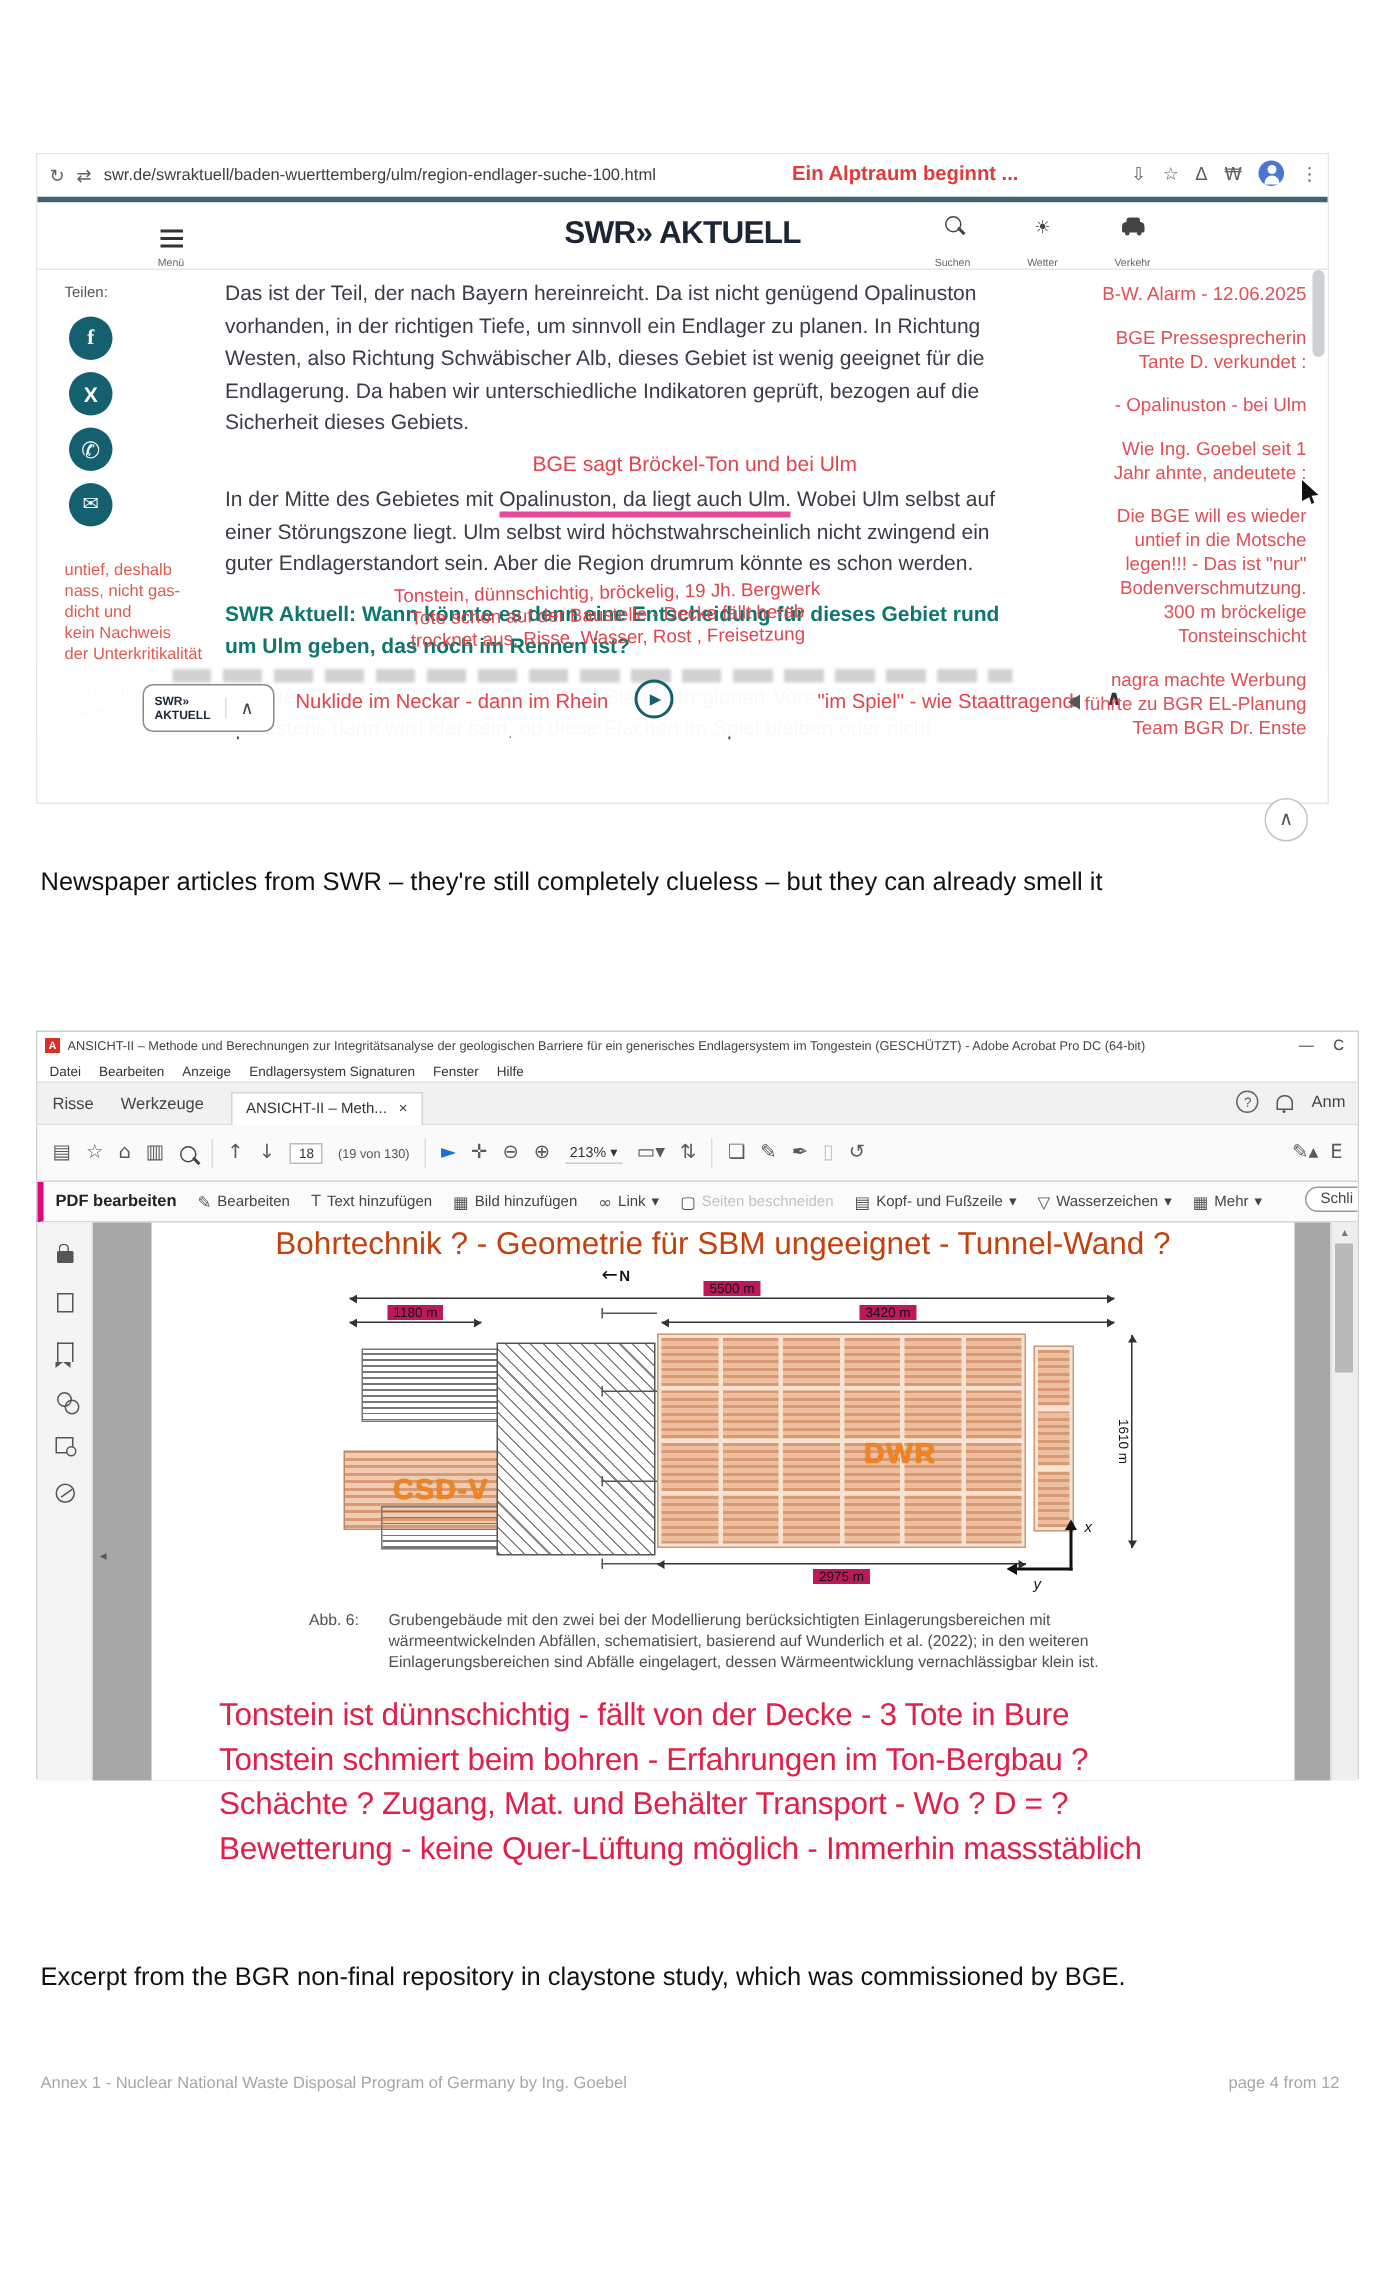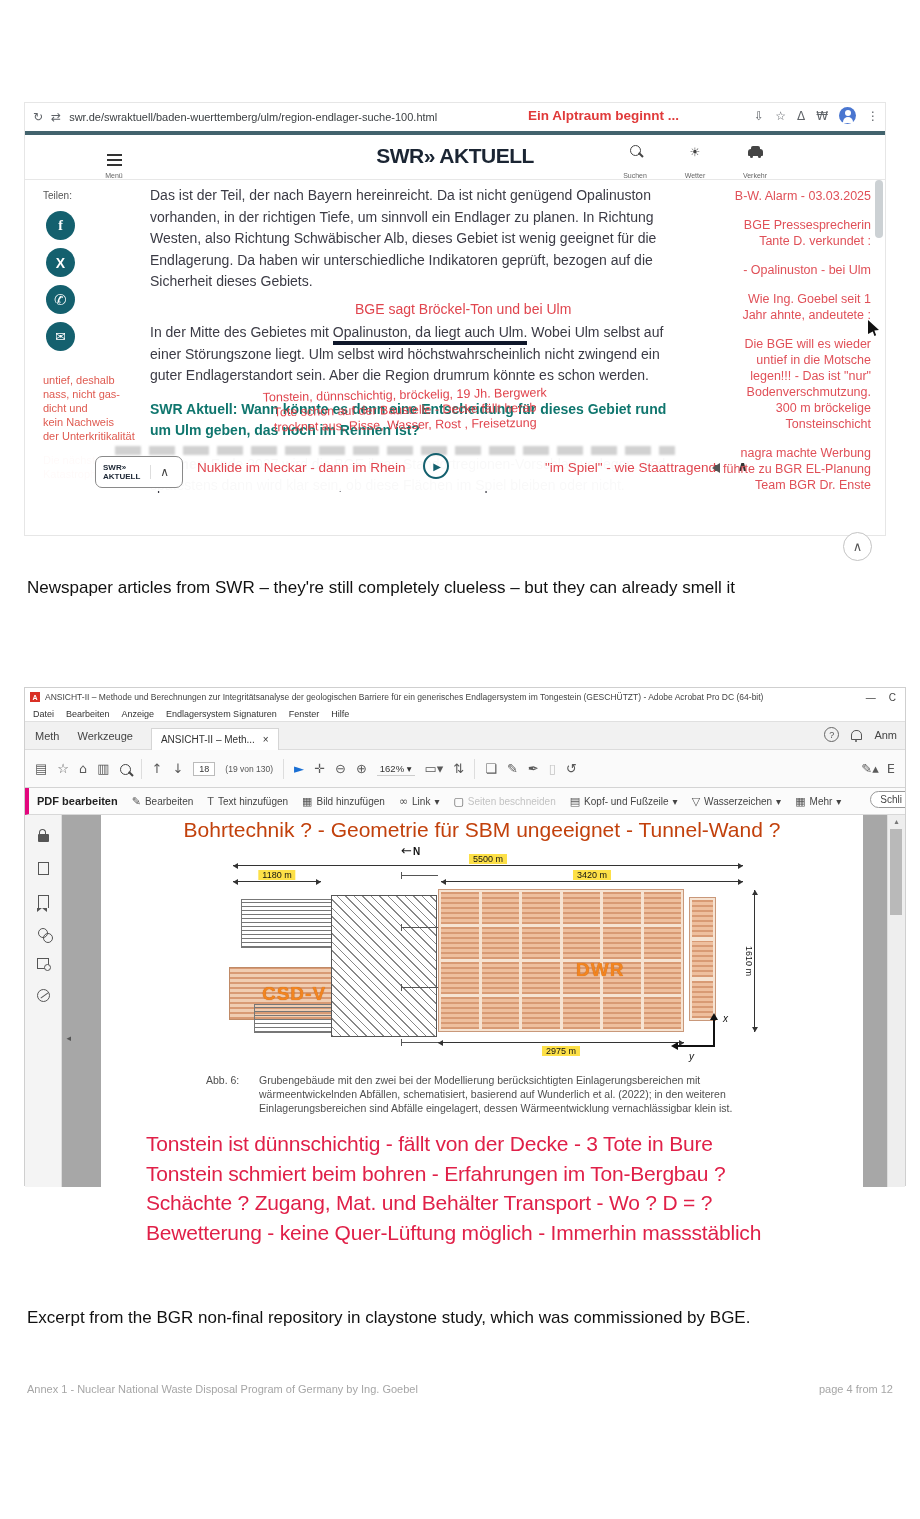--- a/index.html
+++ b/index.html
@@ -37,21 +37,21 @@
   .swrbody{position:relative;height:311px;background:#fff;}
   .sharecol{position:absolute;left:18px;top:5px;width:100px;}
   .tiny2{font-size:10px;color:#555;}
   .scircle{width:29px;height:29px;border-radius:50%;background:#14606e;color:#fff;display:flex;
            align-items:center;justify-content:center;font-size:14px;font-weight:700;margin:8px 0 0 3px;}
   .sidenote{margin-top:22px;font-size:11px;line-height:14px;color:#df5a50;white-space:pre-line;}
   .sidenote2{margin-top:10px;font-size:11px;line-height:14px;color:#df5a50;white-space:pre-line;}
   .article{position:absolute;left:125px;top:5px;width:540px;font-size:14px;line-height:21.5px;color:#3b3b45;}
   .article p{margin:0 0 12px 0;}
   .redover1{color:#e0454e;font-size:14px;margin:-6px 0 2px 205px;}
-  .mark{border-bottom:4px solid #0f172a;padding-bottom:1px;text-align:right;}
+  .mark{border-bottom:4px solid #ec4899;padding-bottom:1px;text-align:right;}
   .redover2{position:absolute;left:215px;top:208px;width:330px;color:#e0454e;font-size:12.5px;
             line-height:15px;text-align:center;white-space:pre-line;transform:rotate(-1deg);}
   .rnotes{position:absolute;left:668px;top:8px;width:178px;text-align:right;font-size:12.5px;
           line-height:16px;color:#e05058;z-index:5;}
   .rnotes div{margin-bottom:13px;white-space:pre-line;}
   .vscroll{position:absolute;right:2px;top:0;width:8px;height:300px;}
   .vscroll i{display:block;width:8px;height:58px;background:#ccd1d4;border-radius:4px;}
   .cursor{position:absolute;width:11px;height:16px;background:#111;
           clip-path:polygon(0 0,100% 62%,58% 66%,74% 95%,58% 100%,44% 72%,0 88%);}
   .scrolltop{position:absolute;right:13px;top:352px;width:27px;height:27px;border:1px solid #c4c4c4;
@@ -136,21 +136,21 @@
   .docscroll .up{position:absolute;top:2px;left:0;width:100%;text-align:center;font-size:8px;color:#777;}
   .docscroll .thumb{position:absolute;top:14px;left:2px;width:12px;height:86px;background:#b9b9b9;}
 
   
   .pdfhead{position:absolute;left:0;top:3px;width:100%;text-align:center;font-size:21px;color:#c2410c;}
   .north{position:absolute;left:300px;top:28px;font-size:10px;color:#111;font-weight:700;}
   .north .arr{font-size:13px;font-weight:400;margin-right:1px;}
   .dim{position:absolute;border-top:1px solid #333;}
   .dim::before{content:"";position:absolute;left:0;top:-3.5px;border:3px solid transparent;border-right:5px solid #333;border-left:0;}
   .dim::after{content:"";position:absolute;right:0;top:-3.5px;border:3px solid transparent;border-left:5px solid #333;border-right:0;}
-  .dim .lbl{position:absolute;left:50%;top:-12px;transform:translateX(-50%);font-size:9px;color:#111;background:#fde047;padding:0 4px;white-space:nowrap;}
+  .dim .lbl{position:absolute;left:50%;top:-12px;transform:translateX(-50%);font-size:9px;color:#111;background:#be185d;padding:0 4px;white-space:nowrap;}
   .vdim{position:absolute;border-left:1px solid #333;}
   .vdim::before{content:"";position:absolute;top:0;left:-3.5px;border:3px solid transparent;border-bottom:5px solid #333;border-top:0;}
   .vdim::after{content:"";position:absolute;bottom:0;left:-3.5px;border:3px solid transparent;border-top:5px solid #333;border-bottom:0;}
   .vdim .lbl{position:absolute;top:50%;left:-6px;transform:translate(-50%,-50%) rotate(90deg);font-size:9px;color:#111;background:#fff;padding:0 3px;white-space:nowrap;}
   .hstripes{background:repeating-linear-gradient(0deg,#777 0 1px,transparent 1px 4px);border:1px solid #777;}
   .hatch{background:repeating-linear-gradient(45deg,#888 0 1px,#fff 1px 6px);border:1px solid #555;}
   .csdv{background:repeating-linear-gradient(0deg,#d89a74 0 2px,#f0cdb2 2px 5px);border:1px solid #c08a66;
         display:flex;align-items:center;justify-content:center;}
   .olabel{font-size:19px;font-weight:800;color:#f28420;letter-spacing:1px;text-shadow:0 0 1px #b55f10;}
   .dwr{display:grid;grid-template-columns:repeat(6,1fr);grid-template-rows:repeat(4,1fr);gap:3px;
@@ -231,21 +231,21 @@
         <p>Das ist der Teil, der nach Bayern hereinreicht. Da ist nicht genügend Opalinuston vorhanden, in der richtigen Tiefe, um sinnvoll ein Endlager zu planen. In Richtung Westen, also Richtung Schwäbischer Alb, dieses Gebiet ist wenig geeignet für die Endlagerung. Da haben wir unterschiedliche Indikatoren geprüft, bezogen auf die Sicherheit dieses Gebiets.</p>
         <div class="redover1">BGE sagt Bröckel-Ton und bei Ulm</div>
         <p><span>In der Mitte des Gebietes mit </span><span class="mark">Opalinuston, da liegt auch Ulm.</span><span> Wobei Ulm selbst auf einer Störungszone liegt. Ulm selbst wird höchstwahrscheinlich nicht zwingend ein guter Endlagerstandort sein. Aber die Region drumrum könnte es schon werden.</span></p>
         <p style="font-weight:700;color:#0f766e;">SWR Aktuell: Wann könnte es denn eine Entscheidung für dieses Gebiet rund um Ulm geben, das noch im Rennen ist?</p>
         <p><b>Dehmer:</b><span> Ende 2027 wird die BGE ihren Standortregionen-Vorschlag vorlegen, und spätestens dann wird klar sein, ob diese Flächen im Spiel bleiben oder nicht.</span></p>
       </div>
       <div class="redover2">Tonstein, dünnschichtig, bröckelig, 19 Jh. Bergwerk
 Tote schon auf der Baustelle - Decke fällt herab
 trocknet aus, Risse, Wasser, Rost , Freisetzung</div>
       <aside class="rnotes">
-        <div>B-W. Alarm - 03.03.2025</div>
+        <div>B-W. Alarm - 12.06.2025</div>
         <div>BGE Pressesprecherin
 Tante D. verkundet :</div>
         <div>- Opalinuston - bei Ulm</div>
         <div>Wie Ing. Goebel seit 1
 Jahr ahnte, andeutete :</div>
         <div>Die BGE will es wieder
 untief in die Motsche
 legen!!! - Das ist "nur"
 Bodenverschmutzung.
 300 m bröckelige
@@ -285,21 +285,21 @@
     </div>
     <nav class="menubar">
       <span>Datei</span>
       <span>Bearbeiten</span>
       <span>Anzeige</span>
       <span>Endlagersystem Signaturen</span>
       <span>Fenster</span>
       <span>Hilfe</span>
     </nav>
     <div class="tabbar">
-      <span>Meth</span>
+      <span>Risse</span>
       <span>Werkzeuge</span>
       <span class="doctab">
         <span>ANSICHT-II – Meth...</span>
         <span>×</span>
       </span>
       <span class="tabright">
         <span class="qcircle">?</span>
         <span class="bell"></span>
         <span>Anm</span>
       </span>
@@ -313,21 +313,21 @@
       <span class="sep"></span>
       <span class="gl">↑</span>
       <span class="gl">↓</span>
       <span class="pagebox">18</span>
       <span class="smalltxt">(19 von 130)</span>
       <span class="sep"></span>
       <span class="gl" style="color:#1a6fd4;">►</span>
       <span class="gl">✛</span>
       <span class="gl">⊖</span>
       <span class="gl">⊕</span>
-      <span class="zoombox"><span>162%</span> <span class="gl">▾</span></span>
+      <span class="zoombox"><span>213%</span> <span class="gl">▾</span></span>
       <span class="gl">▭▾</span>
       <span class="gl">⇅</span>
       <span class="sep"></span>
       <span class="gl">❏</span>
       <span class="gl">✎</span>
       <span class="gl">✒</span>
       <span class="gl dis">▯</span>
       <span class="gl">↺</span>
       <span class="tbright">
         <span class="gl">✎▴</span>

